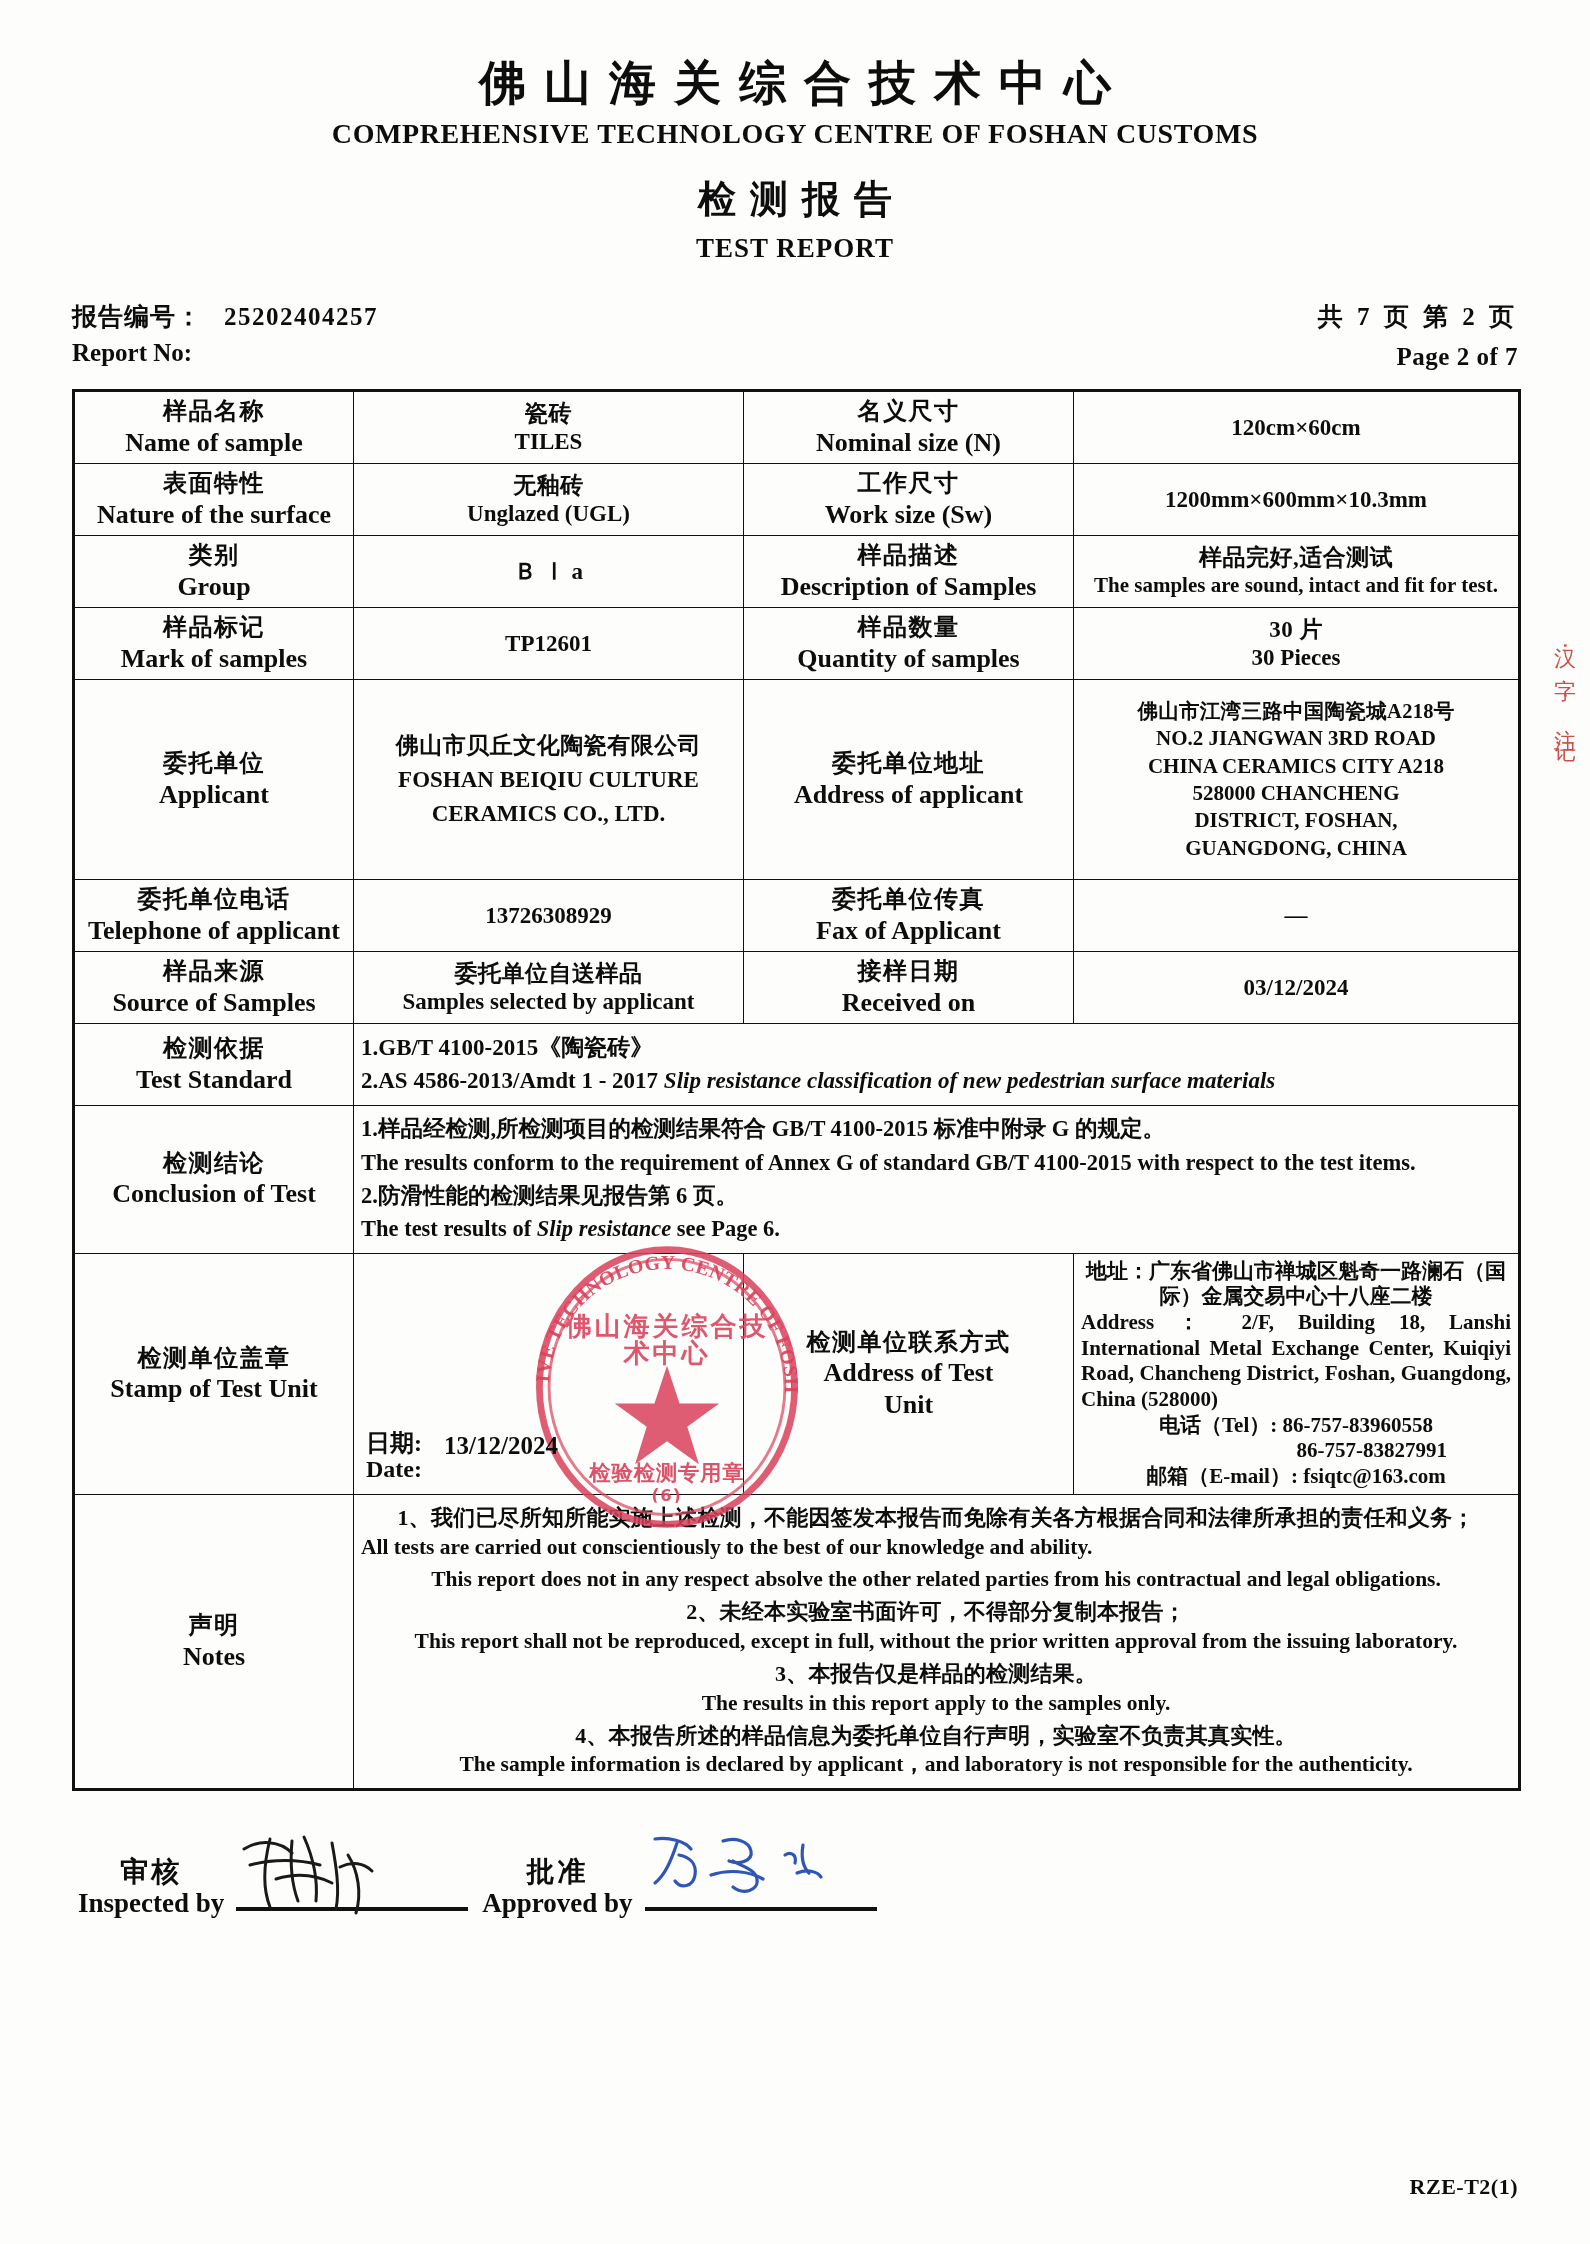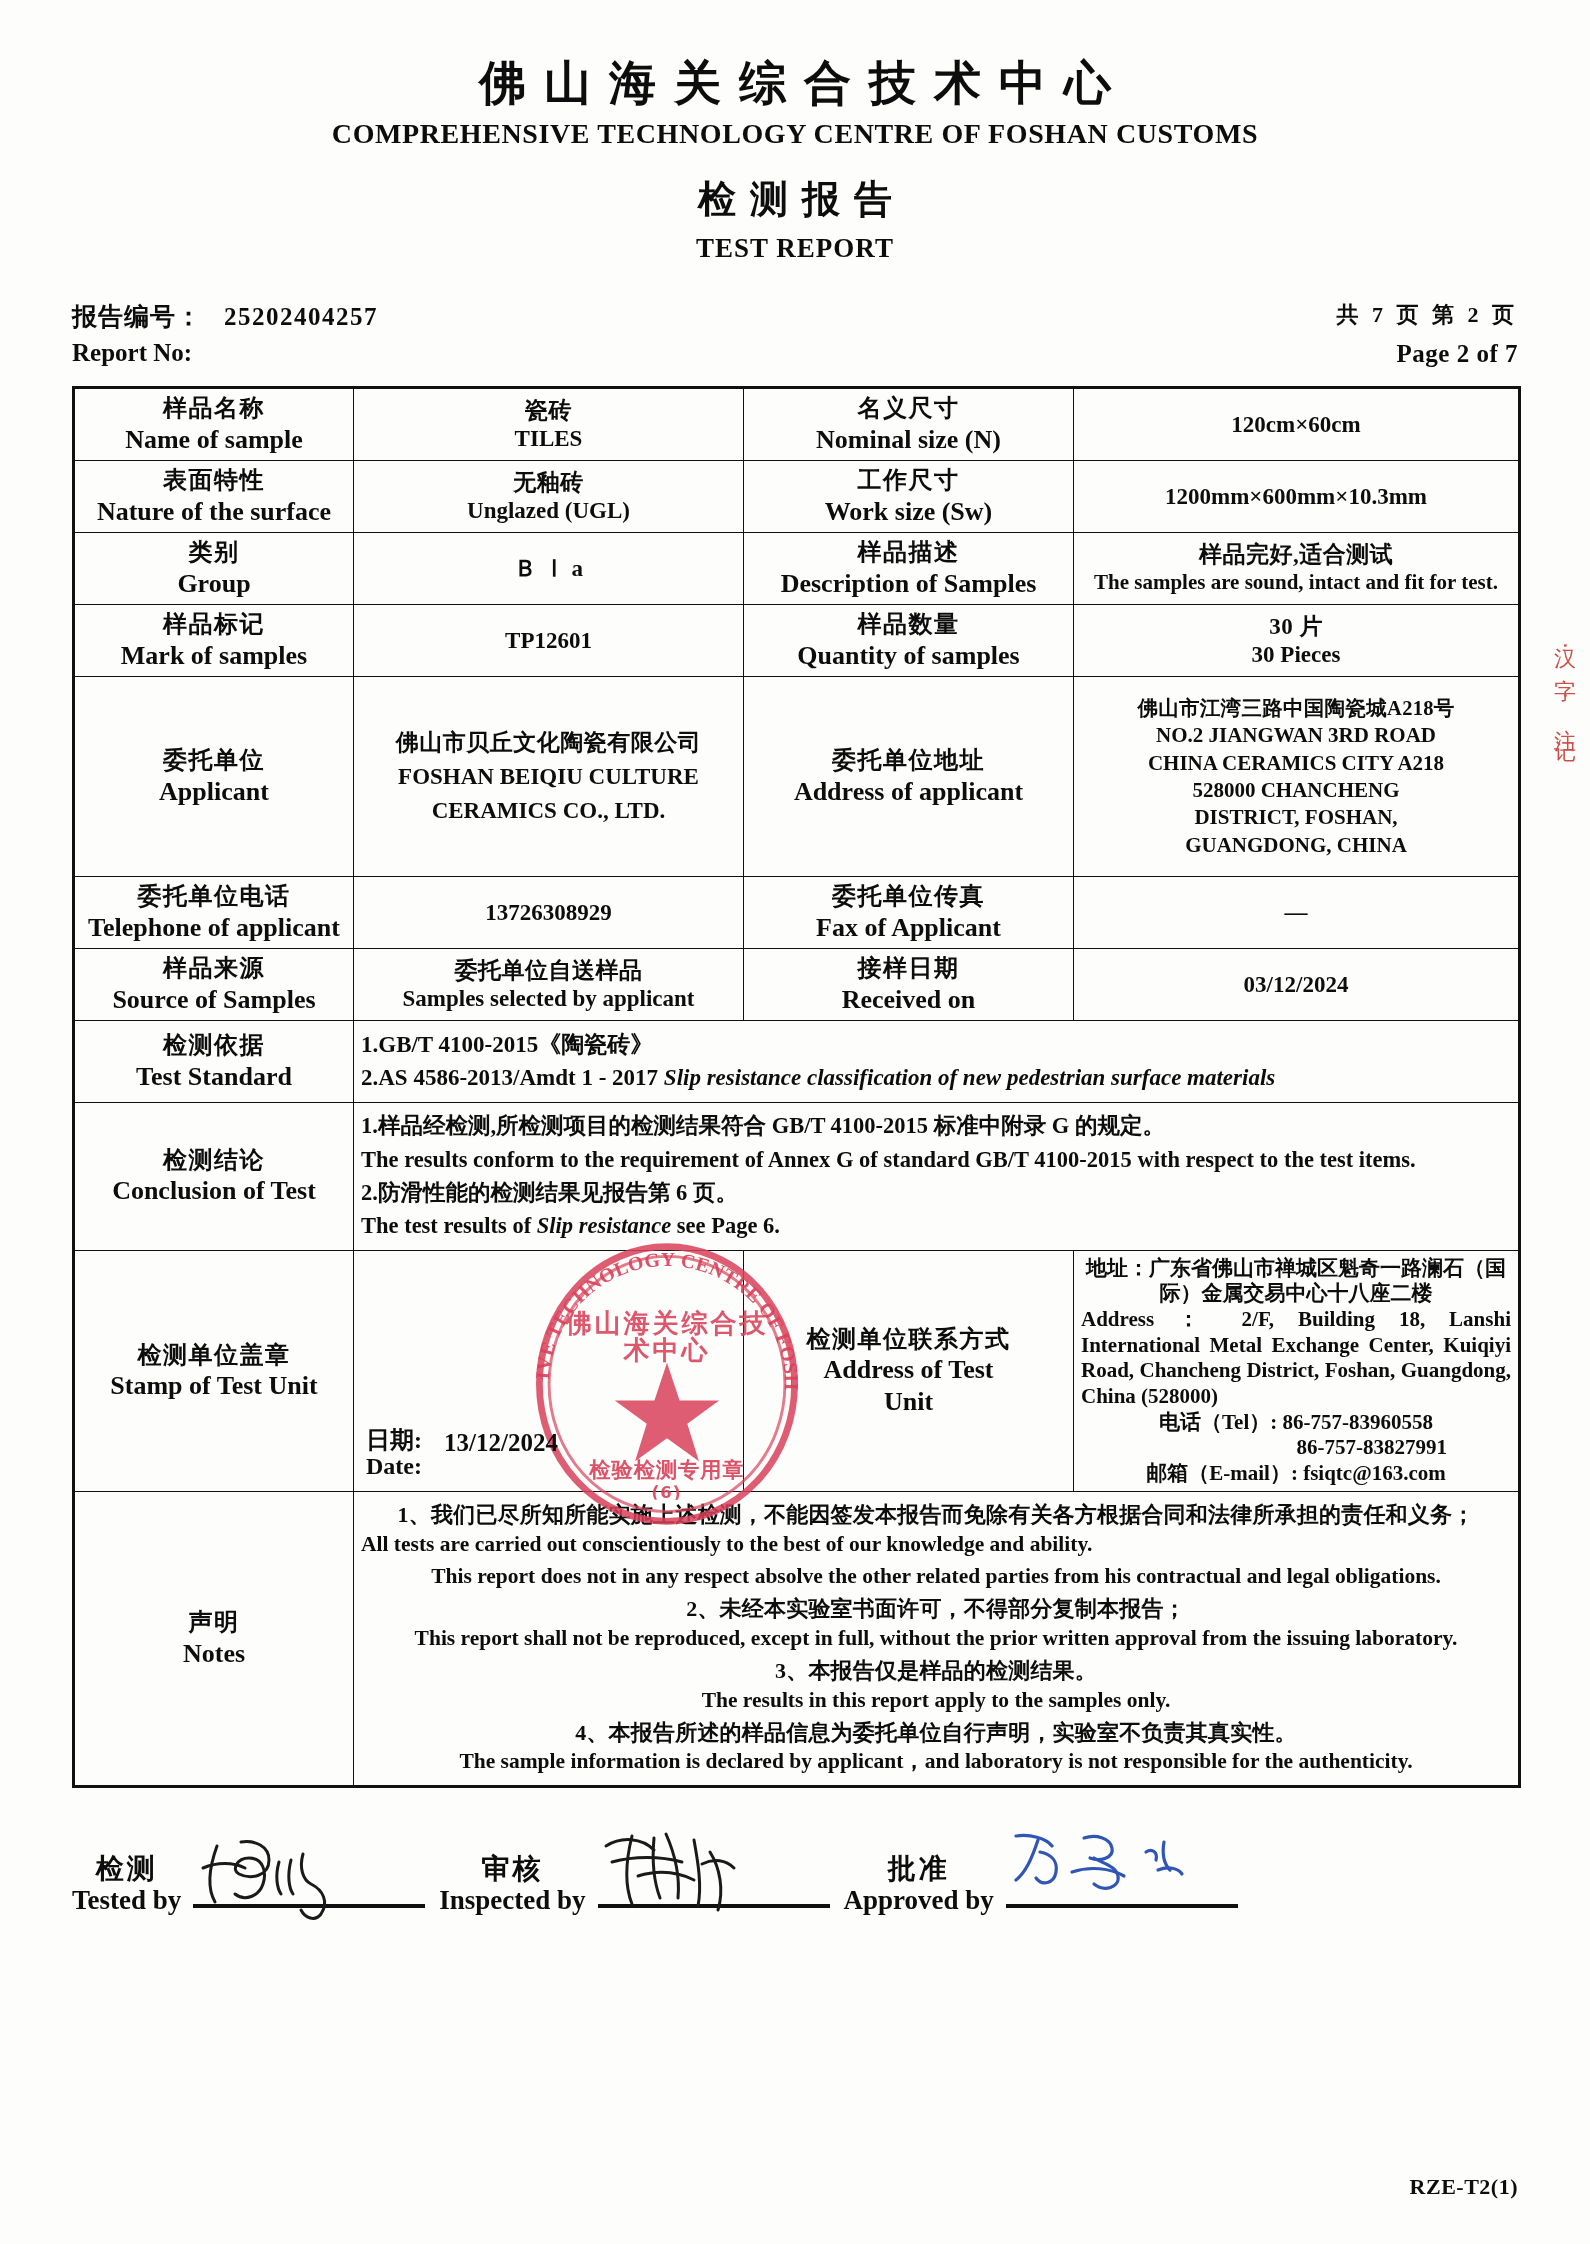--- a/index.html
+++ b/index.html
@@ -50,21 +50,21 @@
     margin:36px 72px 0 72px;
     display:flex;
     justify-content:space-between;
     align-items:flex-start;
     font-weight:bold;
   }
   .meta-l .r1 { font-size:25px; letter-spacing:1px; }
   .meta-l .r1 .num { margin-left:22px; letter-spacing:1.5px; }
   .meta-l .r2 { font-size:25px; margin-top:6px; }
   .meta-r { text-align:right; }
-  .meta-r .r1 { font-size:22px; letter-spacing:4px; }
+  .meta-r .r1 { font-size:25px; letter-spacing:4px; }
   .meta-r .r2 { font-size:25px; margin-top:10px; letter-spacing:0.5px; }
 
   
   table.main {
     margin:18px 72px 0 72px;
     width:1446px;
     border-collapse:collapse;
     table-layout:fixed;
   }
   table.main td {
@@ -410,38 +410,20 @@
 
           <div class="n-cn">4、本报告所述的样品信息为委托单位自行声明，实验室不负责其真实性。</div>
           <div class="n-en">The sample information is declared by applicant，and laboratory is not responsible for the authenticity.</div>
         </td>
       </tr>
     </tbody>
   </table>
 
   <div class="sig">
 
-    <div class="sig-grp">
-      <div class="sig-lbl">
-        <span class="c">检测</span>
-        <span class="e">Tested by</span>
-      </div>
-      <div class="sig-line">
-        <svg class="sig-ink" viewBox="0 0 232 90">
-          <g fill="none" stroke="#1a1a1a" stroke-width="3" stroke-linecap="round">
-            <path d="M24,14 C16,36 14,56 22,70"></path>
-            <path d="M10,36 C24,30 40,30 52,36"></path>
-            <path d="M48,10 C62,8 76,14 76,28 C76,44 58,48 46,42 C38,38 44,26 56,26 C70,26 74,40 70,52 C66,64 52,70 42,62"></path>
-            <path d="M86,30 C82,44 84,56 88,62"></path>
-            <path d="M98,28 C94,44 96,56 100,62"></path>
-            <path d="M110,22 C106,36 110,48 118,52 C130,58 136,70 128,82 C122,90 112,86 108,78"></path>
-          </g>
-        </svg>
-      </div>
-    </div>
 
     <div class="sig-grp" style="margin-left:6px">
       <div class="sig-lbl">
         <span class="c">审核</span>
         <span class="e">Inspected by</span>
       </div>
       <div class="sig-line">
         <svg class="sig-ink" viewBox="0 0 232 90">
           <g fill="none" stroke="#1a1a1a" stroke-width="3" stroke-linecap="round">
             <path d="M8,14 C24,4 44,6 56,18"></path>

